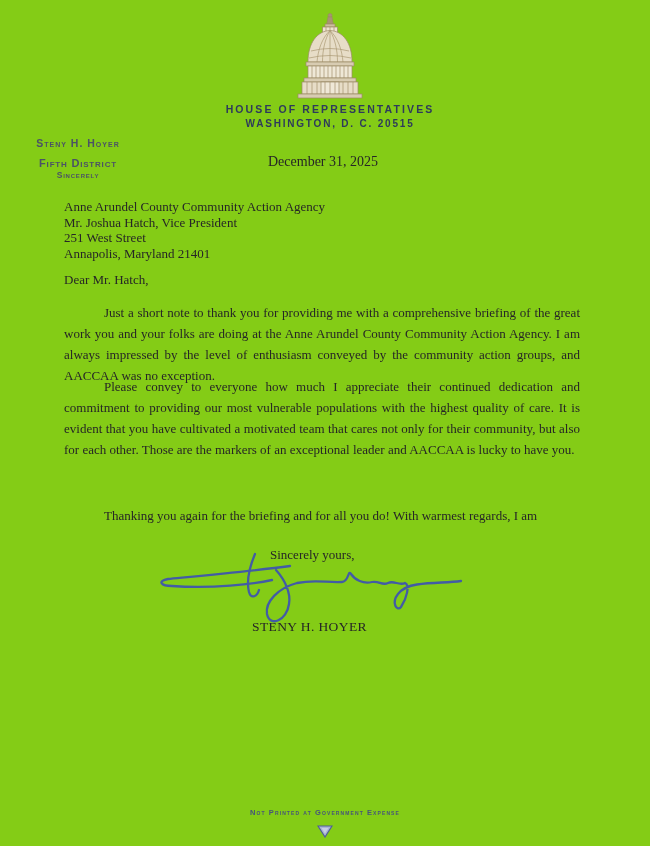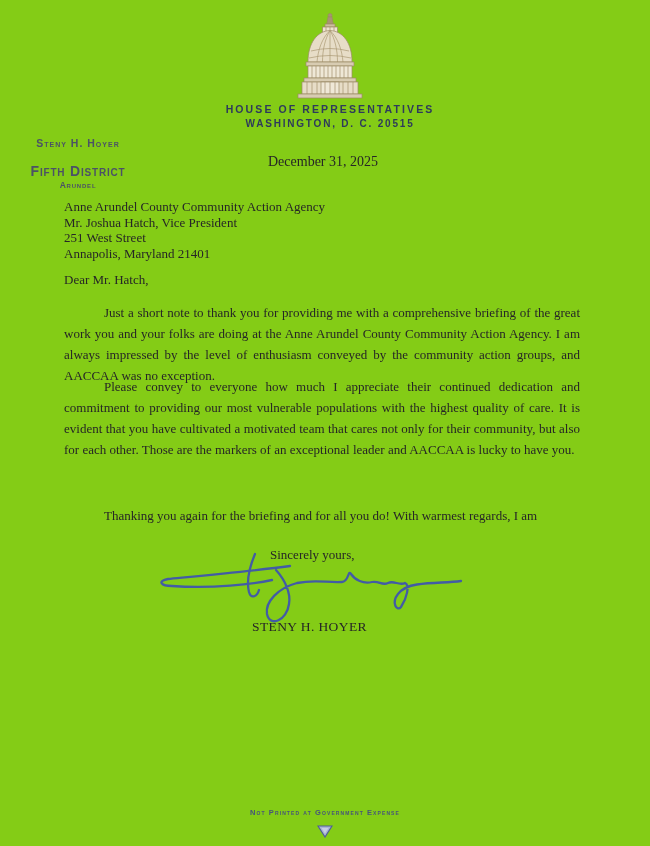--- a/index.html
+++ b/index.html
@@ -34,21 +34,21 @@
 
   
   .member {
     position:absolute; left:16px; top:137px; width:124px;
     text-align:center;
     font-family:"Liberation Sans", sans-serif;
     font-variant:small-caps;
     color:#4b5266;
   }
   .member .m-name { font-size:10.5px; font-weight:600; letter-spacing:1px; }
-  .member .m-district { font-size:14px; font-weight:600; letter-spacing:0.8px; margin-top:14px; }
+  .member .m-district { font-size:11px; font-weight:600; letter-spacing:0.8px; margin-top:8px; }
   .member .m-state { font-size:8.5px; font-weight:600; letter-spacing:0.8px; margin-top:1px; }
 
   
   .date {
     position:absolute; left:268px; top:154px;
     font-size:14px;
   }
   .recipient {
     position:absolute; left:64px; top:199px;
     font-size:13px; line-height:15.6px;
@@ -148,21 +148,21 @@
       </g>
     </svg>
   </span>
 
   <div class="lh-line1">HOUSE OF REPRESENTATIVES</div>
   <div class="lh-line2">WASHINGTON, D. C. 20515</div>
 
   <div class="member">
     <div class="m-name">Steny H. Hoyer</div>
     <div class="m-district">Fifth District</div>
-    <div class="m-state">Arundel</div>
+    <div class="m-state">Sincerely</div>
   </div>
 
   <div class="date">December 31, 2025</div>
 
   <div class="recipient">
     <div>Anne Arundel County Community Action Agency</div>
     <div>Mr. Joshua Hatch, Vice President</div>
     <div>251 West Street</div>
     <div>Annapolis, Maryland 21401</div>
   </div>

